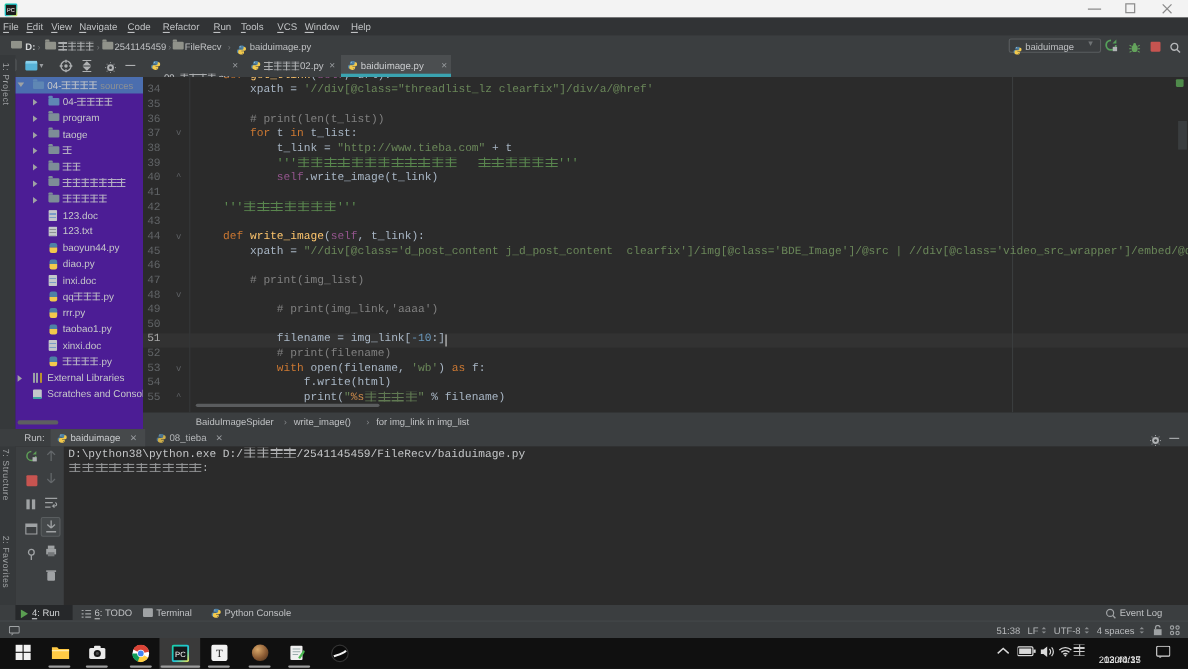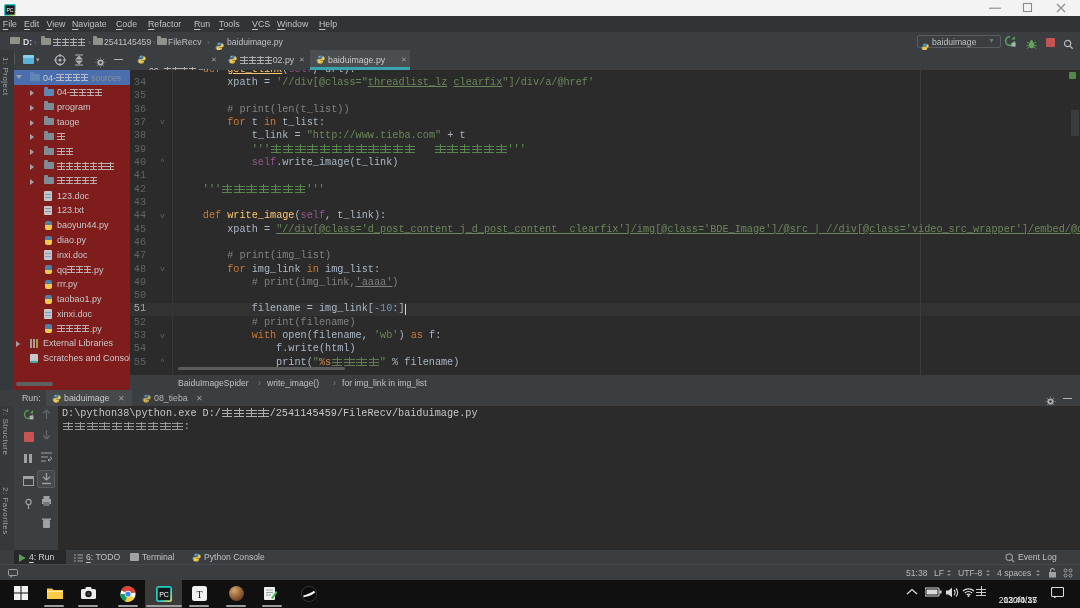--- a/index.html
+++ b/index.html
@@ -35,21 +35,21 @@
 #tab3bg{position:absolute;left:310px;top:0;width:100px;height:20px;background:#4b4e50}
 #tabul{position:absolute;left:310px;top:16.5px;width:100px;height:3.5px;background:#3aa3b0}
 .pyi{width:9px;height:9px;position:absolute;top:5px}
 .i12{width:11px;height:11px}.i16{width:16px;height:16px}
 
 .tbi{position:absolute;top:3px;color:#afb1b3;font-size:10px}
 
 #stripe{position:absolute;left:0;top:50px;width:14px;height:530px;background:#36393b}
 .vlab{position:absolute;left:1px;z-index:5;font-size:8px;color:#9fa2a4;writing-mode:vertical-rl;letter-spacing:.5px}
 
-#proj{position:absolute;left:14px;top:70px;width:116px;height:320px;background:#7f1d1d;overflow:hidden}
+#proj{position:absolute;left:14px;top:70px;width:116px;height:320px;background:#4c1d95;overflow:hidden}
 #proj .sel{position:absolute;left:0;width:116px;height:14.5px;background:#4b6eaf}
 .trow{position:absolute;left:-14px;width:260px;height:14.7px;font-size:9px;color:#c6c8ca}
 .trow span{position:absolute;top:2.4px;white-space:nowrap}
 .trow em{font-style:normal;color:#8e9193;font-size:8.5px}
 .trow i{position:absolute}
 .trow .fo{top:3.5px}
 .ar{top:5px;width:0;height:0;border-style:solid}
 .ar.rt{border-width:3.5px 0 3.5px 4.5px;border-color:transparent transparent transparent #9fa2a4}
 .ar.dn{border-width:4.5px 3.5px 0 3.5px;border-color:#9fa2a4 transparent transparent transparent}
 .pg{top:2.8px;width:8px;height:9.5px;background:#c3c7ca;border-radius:1px;
@@ -69,21 +69,21 @@
 #caret-row{position:absolute;left:0;top:232.5px;width:950px;height:13.4px;background:#323232}
 #ed .cl{position:absolute;left:48.3px;height:13.33px;line-height:13.4px;white-space:pre;font-size:10.2px}
 #ed .ln,#ed .lnc{position:absolute;left:-10px;width:26px;text-align:right;color:#606366;font-size:10.2px;line-height:13.4px}
 #ed .lnc{color:#a7a7a7}
 #ed .fold{position:absolute;left:30px;color:#606366;font-size:8px}
 #marg{position:absolute;left:790.3px;top:0;width:1px;height:305px;background:#3a3d3e}
 #gutsep{position:absolute;left:42px;top:0;width:1px;height:305px;background:#353738}
 .mono,#ed{font-family:"Liberation Mono",monospace}
 .p{color:#a9b7c6}.k{color:#cc7832}.s{color:#6a8759}.d{color:#629755}.c{color:#808080}
 .n{color:#6897bb}.f{color:#ffc66d}.e{color:#94558d}.g{color:#b08d3e}.fs{color:#cc8a4a}
-.u{text-decoration:underline;text-underline-offset:1px}
+.u{text-underline-offset:1px}
 #cursor{position:absolute;left:274.8px;top:233.5px;width:1.4px;height:11.5px;background:#d4d4d4}
 #hscroll{position:absolute;left:48px;top:296.5px;width:167px;height:3.5px;border-radius:2px;background:#5a5c5e}
 #okmark{position:absolute;left:939px;top:1.5px;width:7px;height:7px;background:#4f8a4b;border-radius:1px}
 #vthumb{position:absolute;left:941px;top:40px;width:8px;height:26px;background:#3a3d3f}
 
 #crumbs{position:absolute;left:130px;top:375px;width:950px;height:15px;background:#3b3e40}
 #crumbs span{position:absolute;top:3px;font-size:8.6px;color:#bfc1c3}
 
 #runtabs{position:absolute;left:0;top:390px;width:1080px;height:16px;background:#3b3e40}
 #runtabs .rlab{position:absolute;left:22px;top:3.4px;font-size:8.8px;color:#bfc1c3}
@@ -364,21 +364,20 @@
     <div class="ln" style="top:112.50px">42</div>
     <div class="cl" style="top:125.83px"></div>
     <div class="ln" style="top:125.83px">43</div>
     <div class="cl" style="top:139.16px"><span class="p">    </span><span class="k">def </span><span class="f">write_image</span><span class="p">(</span><span class="e">self</span><span class="p">, t_link):</span></div>
     <div class="ln" style="top:139.16px">44</div>
     <div class="cl" style="top:152.50px"><span class="p">        xpath = </span><span class="s u">"//div[@class='d_post_content j_d_post_content  clearfix']/img[@class='BDE_Image']/@src | //div[@class='video_src_wrapper']/embed/@data-video"</span></div>
     <div class="ln" style="top:152.50px">45</div>
     <div class="ln" style="top:165.83px">46</div>
     <div class="cl" style="top:179.16px"><span class="p">        </span><span class="c"># print(img_list)</span></div>
     <div class="ln" style="top:179.16px">47</div>
-    <div class="cl" style="top:192.50px"><span class="p">        </span><span class="k">for</span><span class="p"> img_link </span><span class="k">in</span><span class="p"> img_list:</span></div>
     <div class="ln" style="top:192.50px">48</div>
     <div class="cl" style="top:205.83px"><span class="p">            </span><span class="c"># print(img_link,</span><span class="c u">'aaaa'</span><span class="c">)</span></div>
     <div class="ln" style="top:205.83px">49</div>
     <div class="ln" style="top:219.16px">50</div>
     <div class="cl" style="top:232.49px"><span class="p">            filename = img_link[</span><span class="n">-10</span><span class="p">:]</span></div>
     <div class="lnc" style="top:232.49px">51</div>
     <div class="cl" style="top:245.83px"><span class="p">            </span><span class="c"># print(filename)</span></div>
     <div class="ln" style="top:245.83px">52</div>
     <div class="cl" style="top:259.16px"><span class="p">            </span><span class="k">with</span><span class="p"> open(filename, </span><span class="s">'wb'</span><span class="p">) </span><span class="k">as</span><span class="p"> f:</span></div>
     <div class="ln" style="top:259.16px">53</div>

